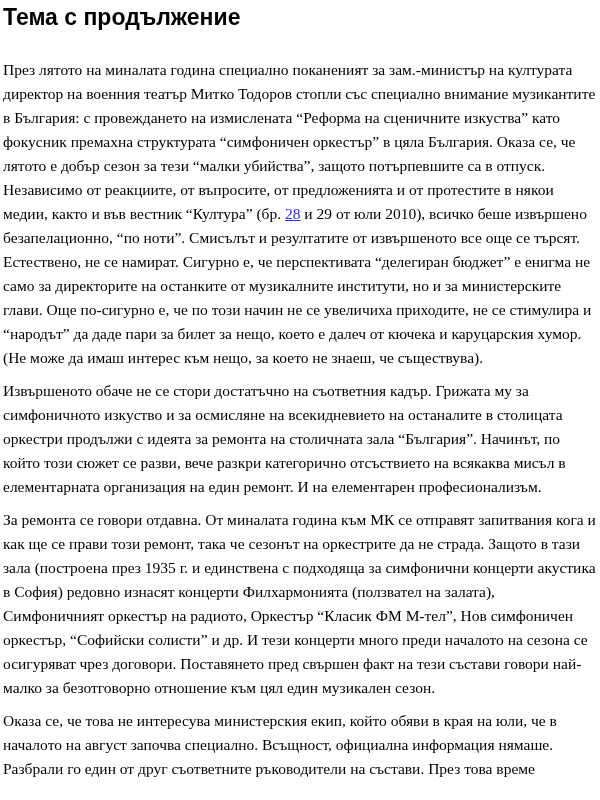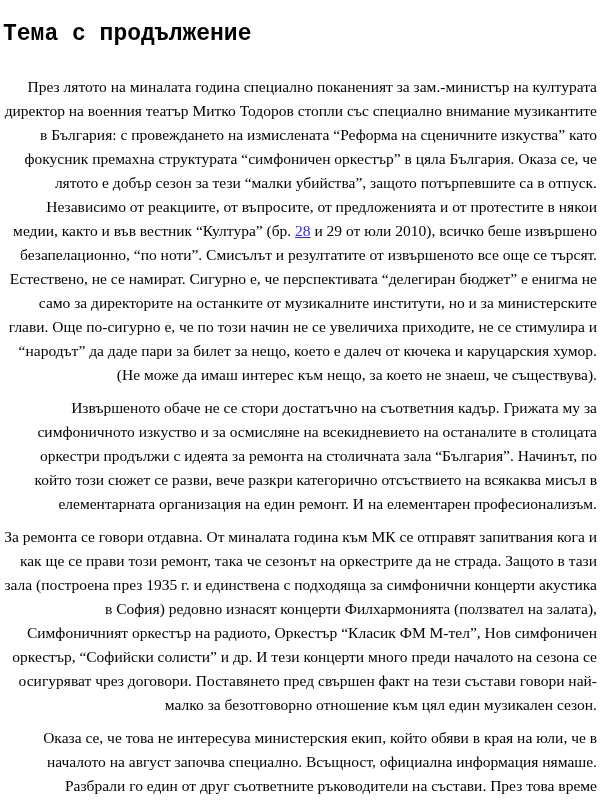--- a/index.html
+++ b/index.html
@@ -15,30 +15,30 @@
     width: 600px;
     height: 800px;
     padding: 2px 3px 0 3px;
     font-family: "Liberation Serif", "DejaVu Serif", serif;
     font-size: 15.5px;
     line-height: 24px;
     color: #000000;
     background: #ffffff;
   }
   .doc-title {
-    font-family: Liberation Mono, monospace;
+    font-family: Liberation Sans, sans-serif;
     font-size: 23px;
     font-weight: bold;
     line-height: 28px;
-    margin: 18px 0 27px 0;
+    margin: 1px 0 27px 0;
     color: #000000;
   }
   .doc-paragraph {
     margin: 0 0 9px 0;
-    text-align: right;
+    text-align: left;
   }
   .issue-link {
     color: #2b2bee;
     text-decoration: underline;
     cursor: pointer;
   }
 </style>
 </head>
 <body>
 

